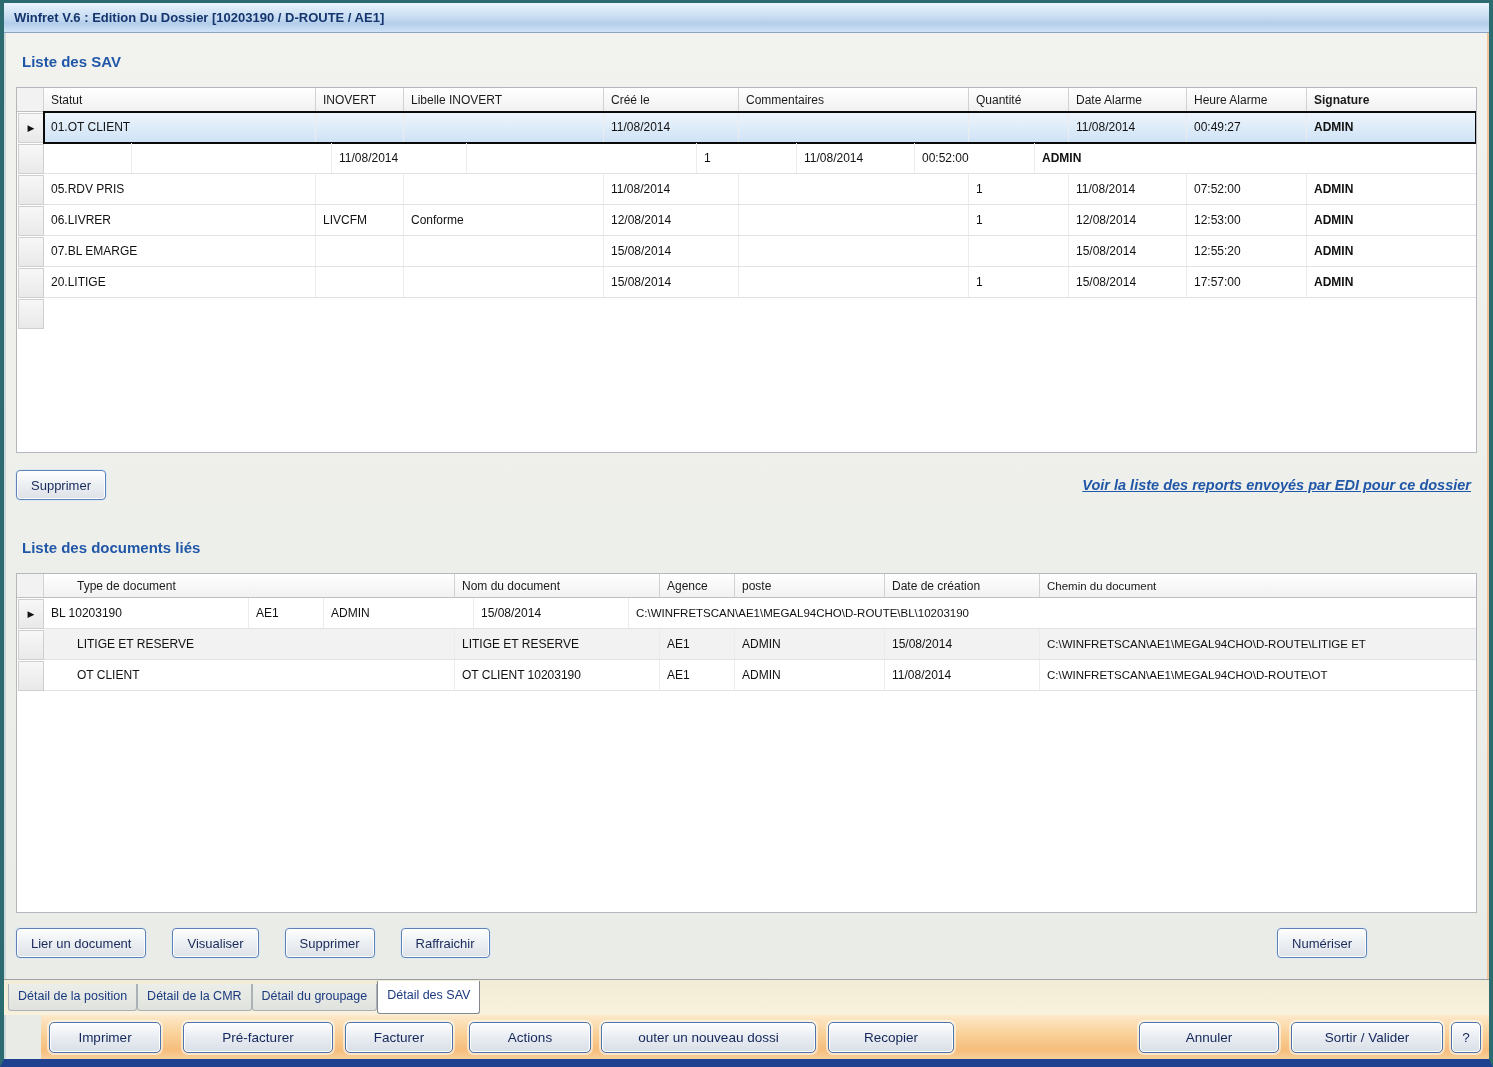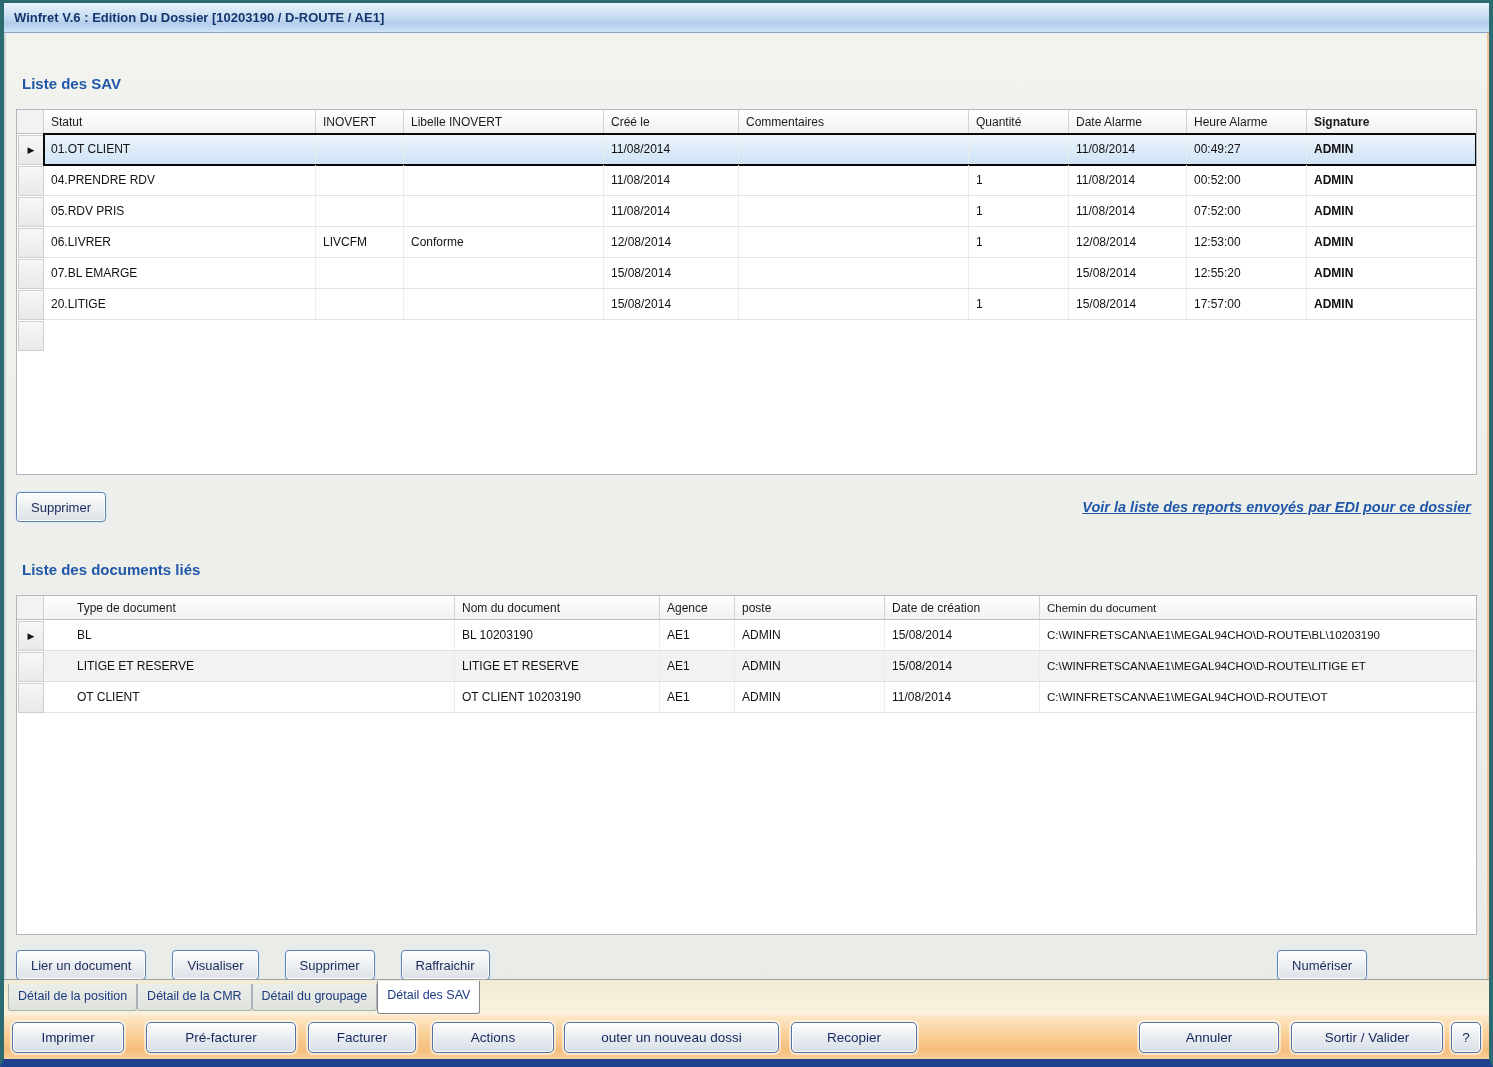--- a/index.html
+++ b/index.html
@@ -23,21 +23,21 @@
     border-bottom: 1px solid #8aa4c4;
     display: flex; align-items: center; padding-left: 10px;
     color: #14356e; font-weight: bold; font-size: 13px;
   }
 
   
   .content { height: 946px; padding: 0 12px; overflow: hidden; }
 
   .section-title {
     color: #2157a8; font-weight: bold; font-size: 15px;
-    margin: 42px 0 14px 6px; height: 20px;
+    margin: 20px 0 14px 6px; height: 20px;
   }
   .section-title.second { margin-top: 38px; }
 
   
   .gridtable {
     background: #fff; border: 1px solid #b4b8bc;
     overflow: hidden; position: relative;
   }
   .sav-table  { height: 366px; }
   .docs-table { height: 340px; }
@@ -124,21 +124,21 @@
   }
   .tab.active {
     background: #ffffff; border-color: #83888e; height: 33px;
     padding-top: 7px; position: relative; z-index: 2;
   }
 
   
   .bottombar {
     height: 45px;
     background: linear-gradient(#fde9ca, #f9cf96 45%, #f5bd7c 78%, #f9d3a0);
-    display: flex; align-items: center; padding: 0 8px;
+    display: flex; align-items: center; padding: 0 8px; margin-left: 37px;
   }
   .btn-big {
     font-family: "Liberation Sans", sans-serif;
     background: linear-gradient(#ffffff, #eaeef3 45%, #d9dfe7);
     border: 1px solid #4d74ab; border-radius: 5px;
     box-shadow: 0 0 0 2px rgba(255,255,255,0.55), inset 0 0 0 1px #ffffff;
     color: #14265a; font-size: 13.5px; height: 31px;
     cursor: pointer; white-space: nowrap; overflow: hidden; text-align: center;
   }
   .w-imprimer { width: 112px; }
@@ -191,21 +191,20 @@
           <div class="td c-qte"></div>
           <div class="td c-dalarme">11/08/2014</div>
           <div class="td c-halarme">00:49:27</div>
           <div class="td c-sign">ADMIN</div>
         </div>
       </div>
 
       <div class="trow">
         <div class="sel"></div>
         <div class="cells">
-          <div class="td c-statut">04.PRENDRE RDV</div>
           <div class="td c-inovert"></div>
           <div class="td c-libelle"></div>
           <div class="td c-cree">11/08/2014</div>
           <div class="td c-comm"></div>
           <div class="td c-qte">1</div>
           <div class="td c-dalarme">11/08/2014</div>
           <div class="td c-halarme">00:52:00</div>
           <div class="td c-sign">ADMIN</div>
         </div>
       </div>
@@ -291,21 +290,20 @@
         <div class="th d-poste">poste</div>
         <div class="th d-date">Date de création</div>
         <div class="th d-chemin">Chemin du document</div>
       </div>
 
       <div class="trow">
         <div class="sel">
             <span>▶</span>
           </div>
         <div class="cells">
-          <div class="td d-type">BL</div>
           <div class="td d-nom">BL 10203190</div>
           <div class="td d-agence">AE1</div>
           <div class="td d-poste">ADMIN</div>
           <div class="td d-date">15/08/2014</div>
           <div class="td d-chemin">C:\WINFRETSCAN\AE1\MEGAL94CHO\D-ROUTE\BL\10203190</div>
         </div>
       </div>
 
       <div class="trow">
         <div class="sel"></div>

